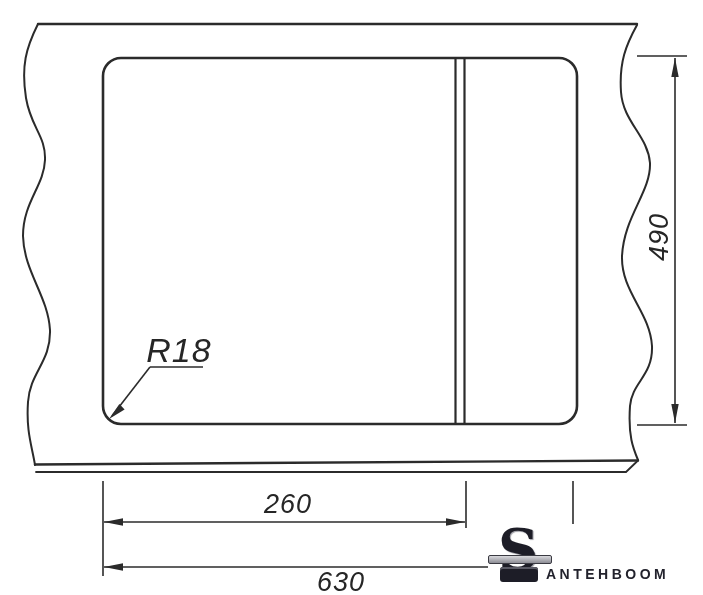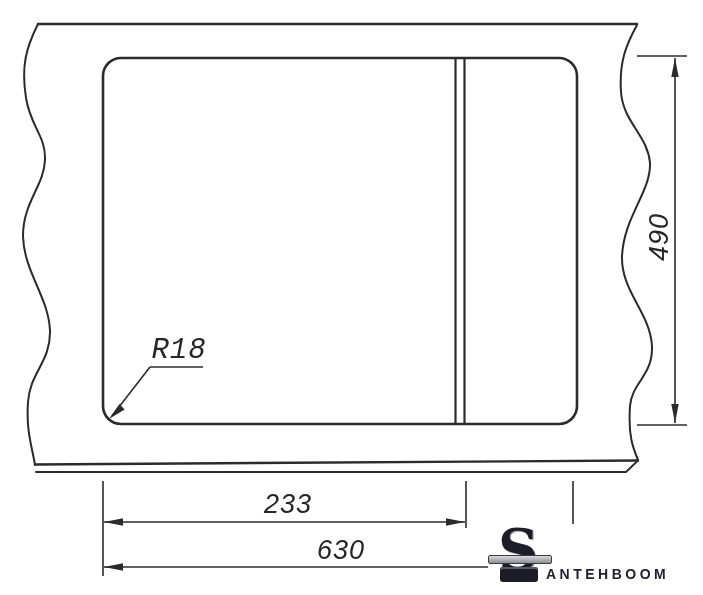--- a/index.html
+++ b/index.html
@@ -138,27 +138,27 @@
       <polygon points="675,58 671.3,77 678.7,77"></polygon>
       <polygon points="675,423 671.3,404 678.7,404"></polygon>
       <polygon points="104,522 123,518.3 123,525.7"></polygon>
       <polygon points="465,522 446,518.3 446,525.7"></polygon>
       <polygon points="104,567 123,563.3 123,570.7"></polygon>
       <polygon points="572,567 553,563.3 553,570.7"></polygon>
       <polygon points="109,419 124.6,409.6 119.4,403.9"></polygon>
     </g>
   </svg>
 
-  <div class="dim-label" style="left:288px; top:504px;">233</div>
+  <div class="dim-label" style="left:288px; top:504px;">260</div>
 
-  <div class="dim-label" style="left:341px; top:550px;">630</div>
+  <div class="dim-label" style="left:341px; top:582px;">630</div>
 
   <div class="dim-label rotated" style="left:659px; top:237px;">490</div>
 
-  <div class="dim-label" style="left:179px; top:350px; font-size:29px;font-family:Liberation Mono, monospace;">R18</div>
+  <div class="dim-label" style="left:179px; top:350px; font-size:34px;">R18</div>
 
   <div class="watermark">
     <div class="wm-logo">
       <span class="wm-letter">S</span>
       <div class="wm-bar"></div>
       <div class="wm-clamp"></div>
     </div>
     <div class="wm-text">ANTEHBOOM</div>
   </div>
 

